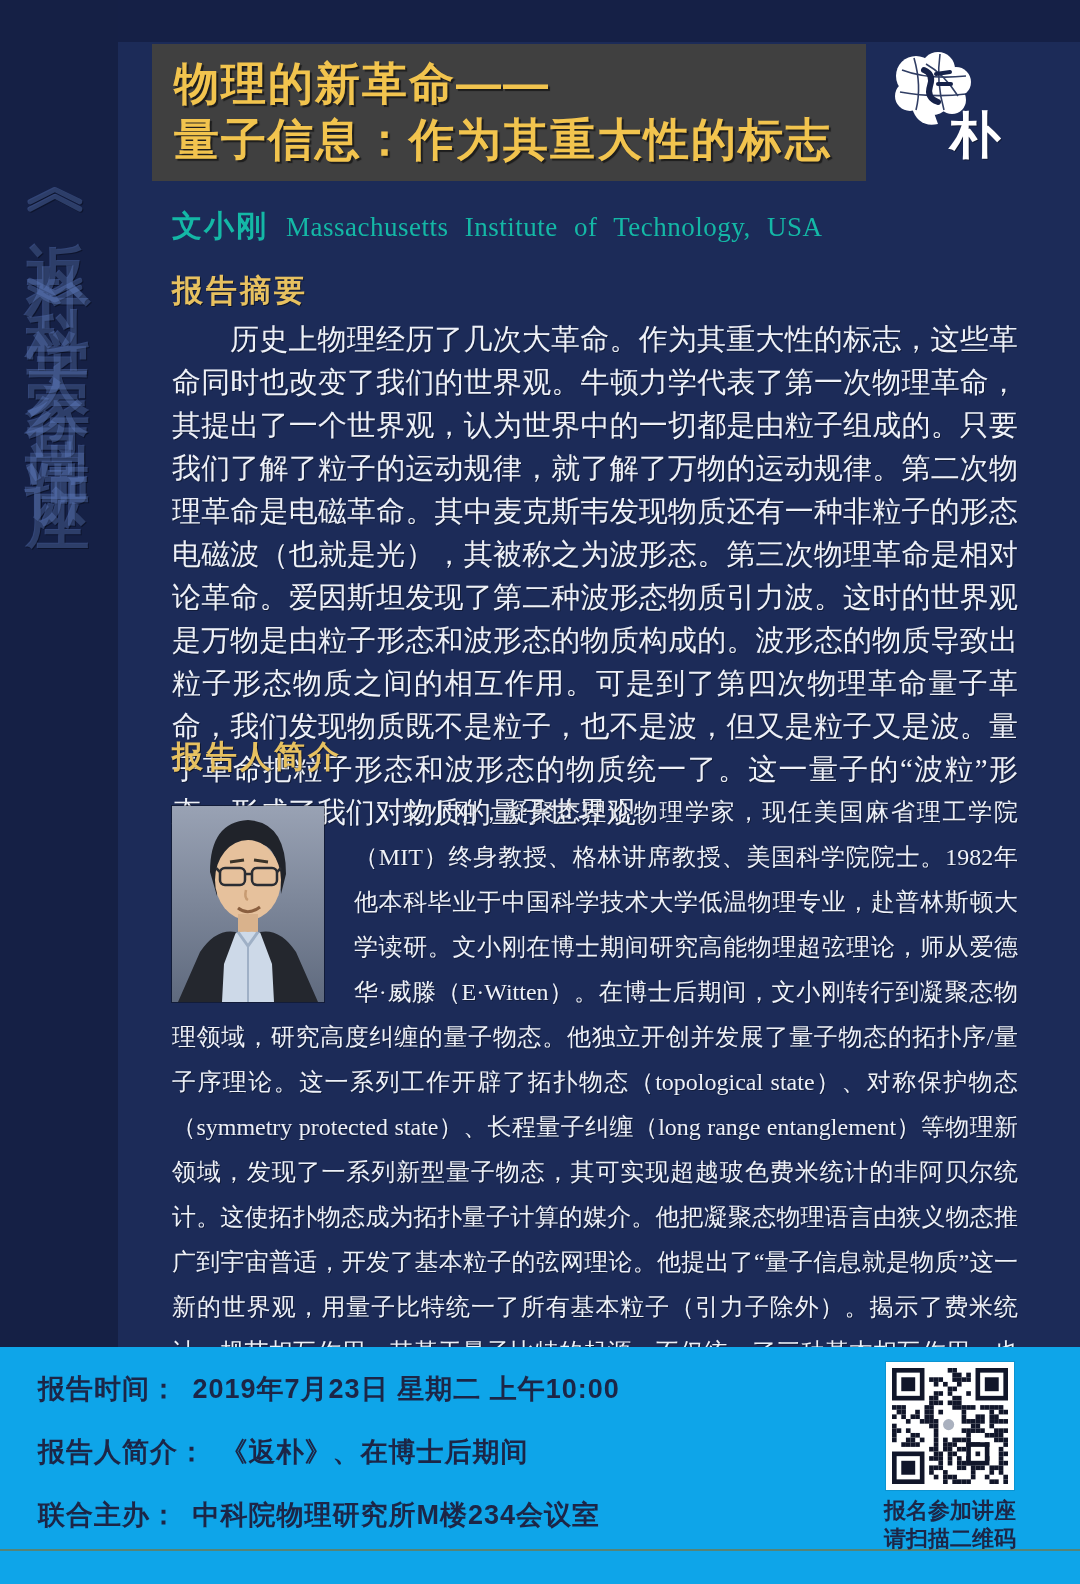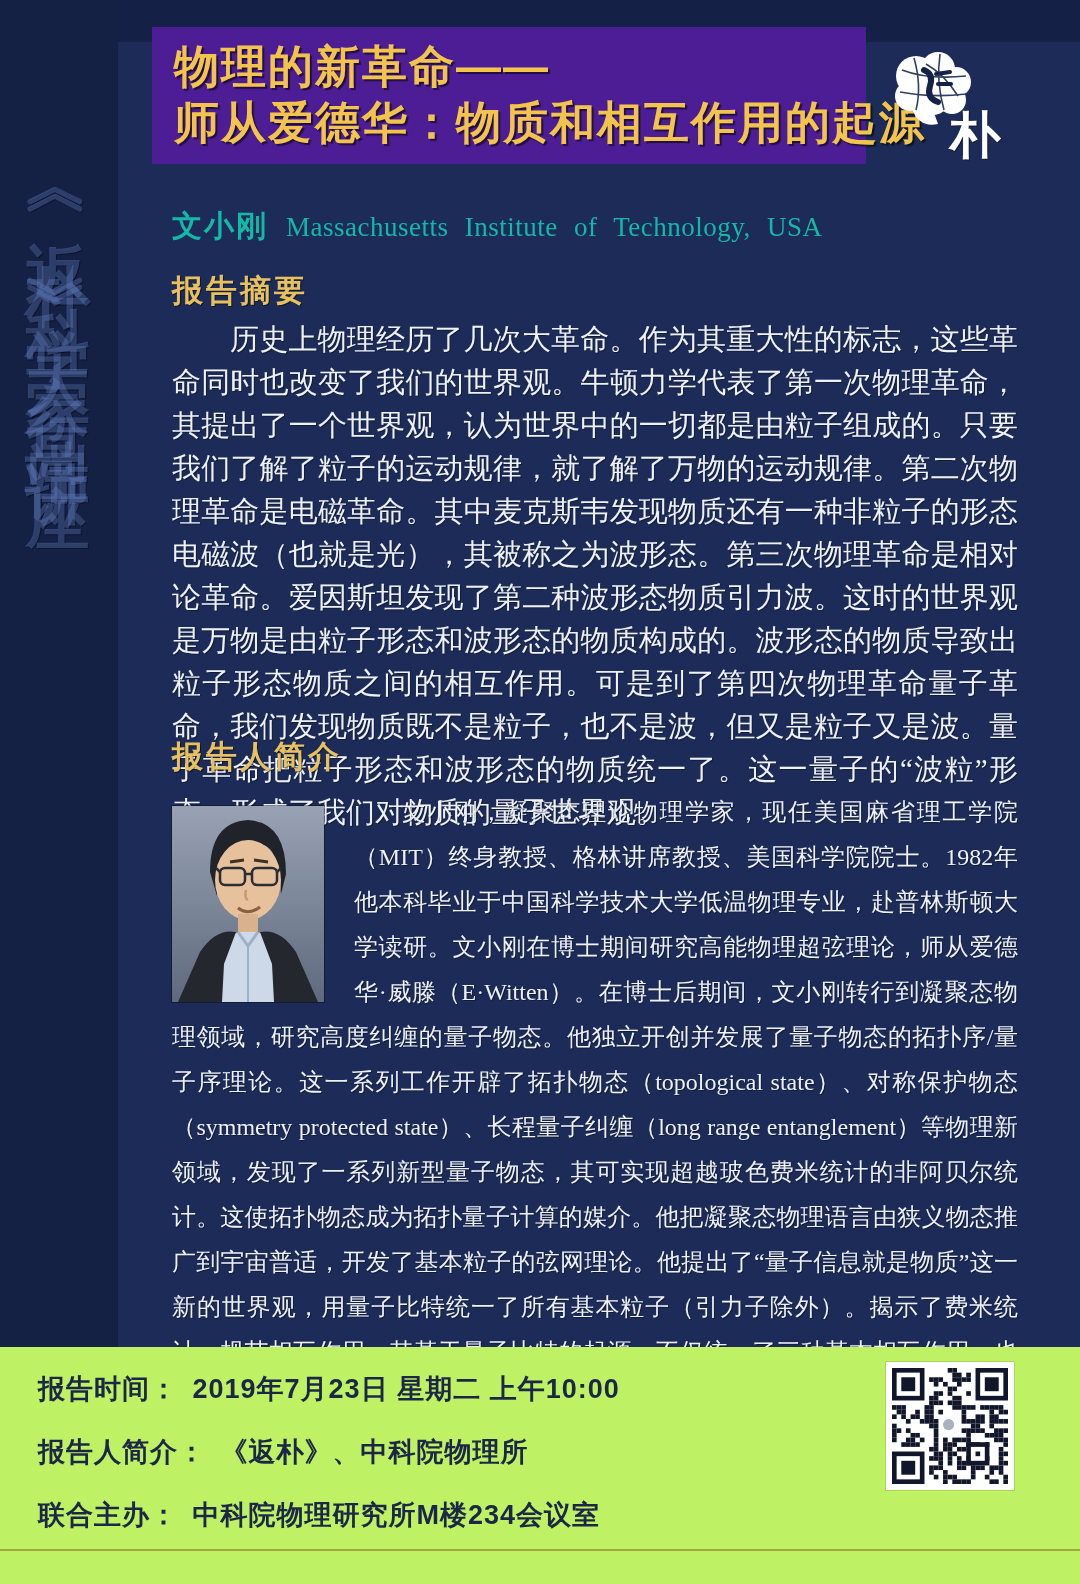--- a/index.html
+++ b/index.html
@@ -12,21 +12,21 @@
   .top-strip{position:absolute;left:0;top:0;width:1080px;height:42px;background:#152046;}
   .left-strip{position:absolute;left:0;top:0;width:118px;height:1347px;background:#152045;}
   .side-banner{
     position:absolute;left:26px;top:168px;height:1180px;
     writing-mode:vertical-rl;text-orientation:mixed;
     font-size:64px;line-height:1;letter-spacing:22px;font-weight:bold;
     color:rgba(96,126,196,0.40);
     font-family:"Liberation Sans","DejaVu Sans",sans-serif;
     text-shadow:1px 1px 0 rgba(0,0,0,0.35);
   }
-  .title-band{position:absolute;left:152px;top:27px;width:714px;height:137px;background:#4c1d95;}
+  .title-band{position:absolute;left:152px;top:44px;width:714px;height:137px;background:#404040;}
   .title-line{
     position:absolute;left:22px;
     font-family:"Liberation Sans","DejaVu Sans",sans-serif;
     font-weight:900;font-size:45px;letter-spacing:2px;color:#f2c44e;
     text-shadow:2px 2px 1px rgba(0,0,0,0.55);white-space:nowrap;
   }
   .title-line.l1{top:10px;}
   .title-line.l2{top:66px;}
   .logo{position:absolute;left:878px;top:44px;width:140px;height:132px;}
   .logo-char{
@@ -53,21 +53,21 @@
   .bio-wrap{position:absolute;left:172px;top:790px;width:846px;}
   .portrait{
     float:left;width:152px;height:196px;margin:16px 30px 12px 0;
     box-shadow:0 0 0 1px rgba(0,0,0,0.35);
   }
   .bio-text{
     font-size:24px;line-height:45px;color:#eef1f8;text-align:justify;text-indent:2em;
     text-shadow:1px 1px 0 rgba(0,0,0,0.35);
   }
   .footer{
-    position:absolute;left:0;top:1347px;width:1080px;height:237px;background:#bef264;
+    position:absolute;left:0;top:1347px;width:1080px;height:237px;background:#0ea5e9;
     color:#1c2647;font-family:"Liberation Sans","DejaVu Sans",sans-serif;
   }
   .footer-rows{position:absolute;left:38px;top:24px;}
   .footer-row{font-size:27px;font-weight:bold;letter-spacing:1px;margin-bottom:27px;white-space:nowrap;}
   .footer-row .val{margin-left:6px;}
   .footer-divider{position:absolute;left:0;top:202px;width:1080px;height:2px;background:rgba(146,106,26,0.55);}
   .qr-box{
     position:absolute;left:886px;top:15px;width:116px;height:116px;background:#ffffff;
     padding:6px;box-shadow:0 0 0 1px rgba(0,0,0,0.1);
   }
@@ -82,21 +82,21 @@
 
 <div class="poster">
 
   <div class="top-strip"></div>
   <div class="left-strip">
     <div class="side-banner">《返朴》科学大家行高端讲座</div>
   </div>
 
   <div class="title-band">
     <div class="title-line l1">物理的新革命——</div>
-    <div class="title-line l2">师从爱德华：物质和相互作用的起源</div>
+    <div class="title-line l2">量子信息：作为其重大性的标志</div>
   </div>
 
   <div class="logo">
     <svg width="108" height="104" viewBox="0 0 108 104">
       <g fill="#ffffff">
         <circle cx="38" cy="32" r="20"></circle>
         <circle cx="60" cy="25" r="17"></circle>
         <circle cx="78" cy="38" r="15"></circle>
         <circle cx="32" cy="52" r="15"></circle>
         <circle cx="54" cy="50" r="21"></circle>
@@ -163,21 +163,21 @@
   </div>
 
   <div class="footer">
     <div class="footer-rows">
       <div class="footer-row">
         <span>报告时间：</span>
         <span class="val">2019年7月23日  星期二  上午10:00</span>
       </div>
       <div class="footer-row">
         <span>报告人简介：</span>
-        <span class="val">《返朴》、中科院物理所</span>
+        <span class="val">《返朴》、在博士后期间</span>
       </div>
       <div class="footer-row">
         <span>联合主办：</span>
         <span class="val">中科院物理研究所M楼234会议室</span>
       </div>
     </div>
 
     <div class="footer-divider"></div>
 
     <div class="qr-box">
@@ -390,15 +390,19 @@
             <rect x="0.00" y="83.52" width="32.48" height="32.48" fill="#11162a"></rect>
             <rect x="4.64" y="88.16" width="23.20" height="23.20" fill="#ffffff"></rect>
             <rect x="9.28" y="92.80" width="13.92" height="13.92" fill="#11162a"></rect>
             <rect x="74.24" y="74.24" width="23.20" height="23.20" fill="#11162a"></rect>
             <rect x="78.88" y="78.88" width="13.92" height="13.92" fill="#ffffff"></rect>
             <rect x="83.52" y="83.52" width="4.64" height="4.64" fill="#11162a"></rect>
             <circle cx="57.99999999999999" cy="57.99999999999999" r="10.671999999999999" fill="#ffffff"></circle>
             <circle cx="56.60799999999999" cy="56.60799999999999" r="5.568" fill="#aab1bf"></circle>
           </svg></div>
     </div>
+    <div class="qr-caption">
+      <div>报名参加讲座</div>
+      <div>请扫描二维码</div>
+    </div>
   </div>
 
 </div>
 
 </body></html>

